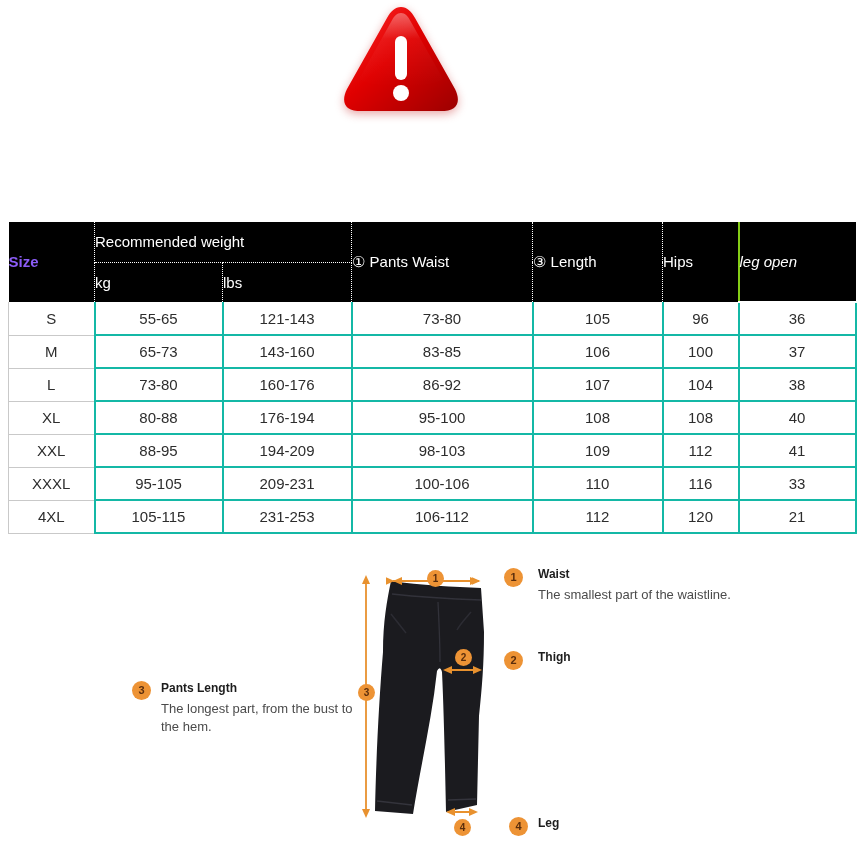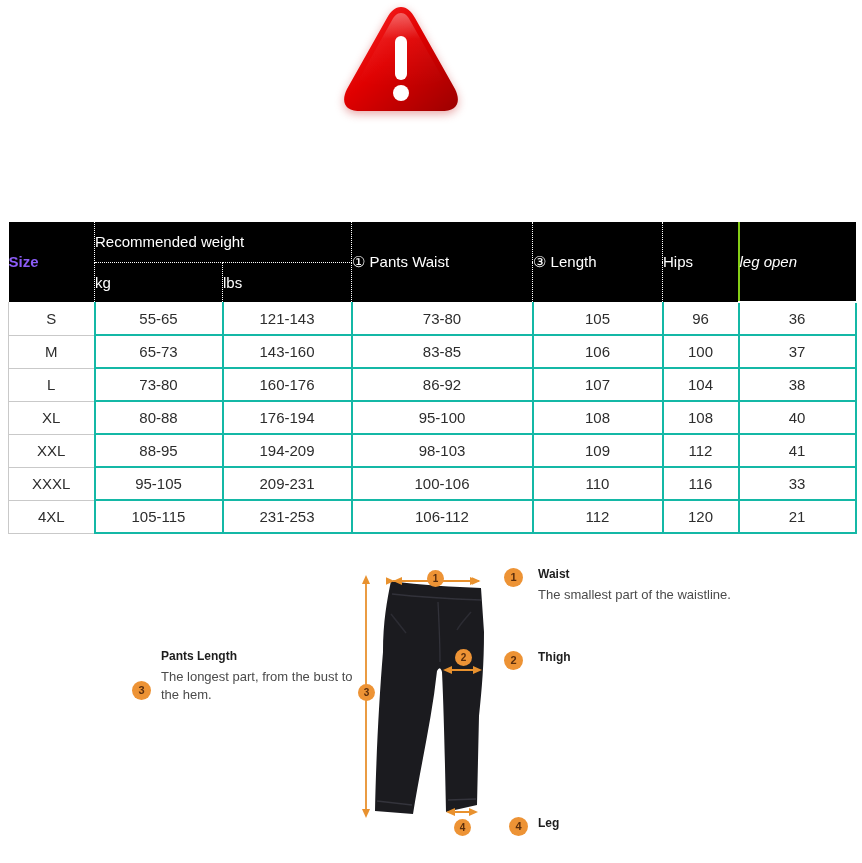--- a/index.html
+++ b/index.html
@@ -201,21 +201,21 @@
     <div class="anno-title">Waist</div>
     <div class="anno-desc">The smallest part of the waistline.</div>
   </div>
 
   <div class="badge badge-t" style="left:504px; top:651px;">2</div>
   <div class="anno" style="left:538px; top:648px; width:230px;">
     <div class="anno-title">Thigh</div>
   </div>
 
   <div class="badge badge-t" style="left:132px; top:681px;">3</div>
-  <div class="anno" style="left:161px; top:647px; width:196px;">
+  <div class="anno" style="left:161px; top:679px; width:196px;">
     <div class="anno-title">Pants Length</div>
     <div class="anno-desc">The longest part, from the bust to the hem.</div>
   </div>
 
   <div class="badge badge-t" style="left:509px; top:817px;">4</div>
   <div class="anno" style="left:538px; top:814px; width:120px;">
     <div class="anno-title">Leg</div>
   </div>
 
 </div>

